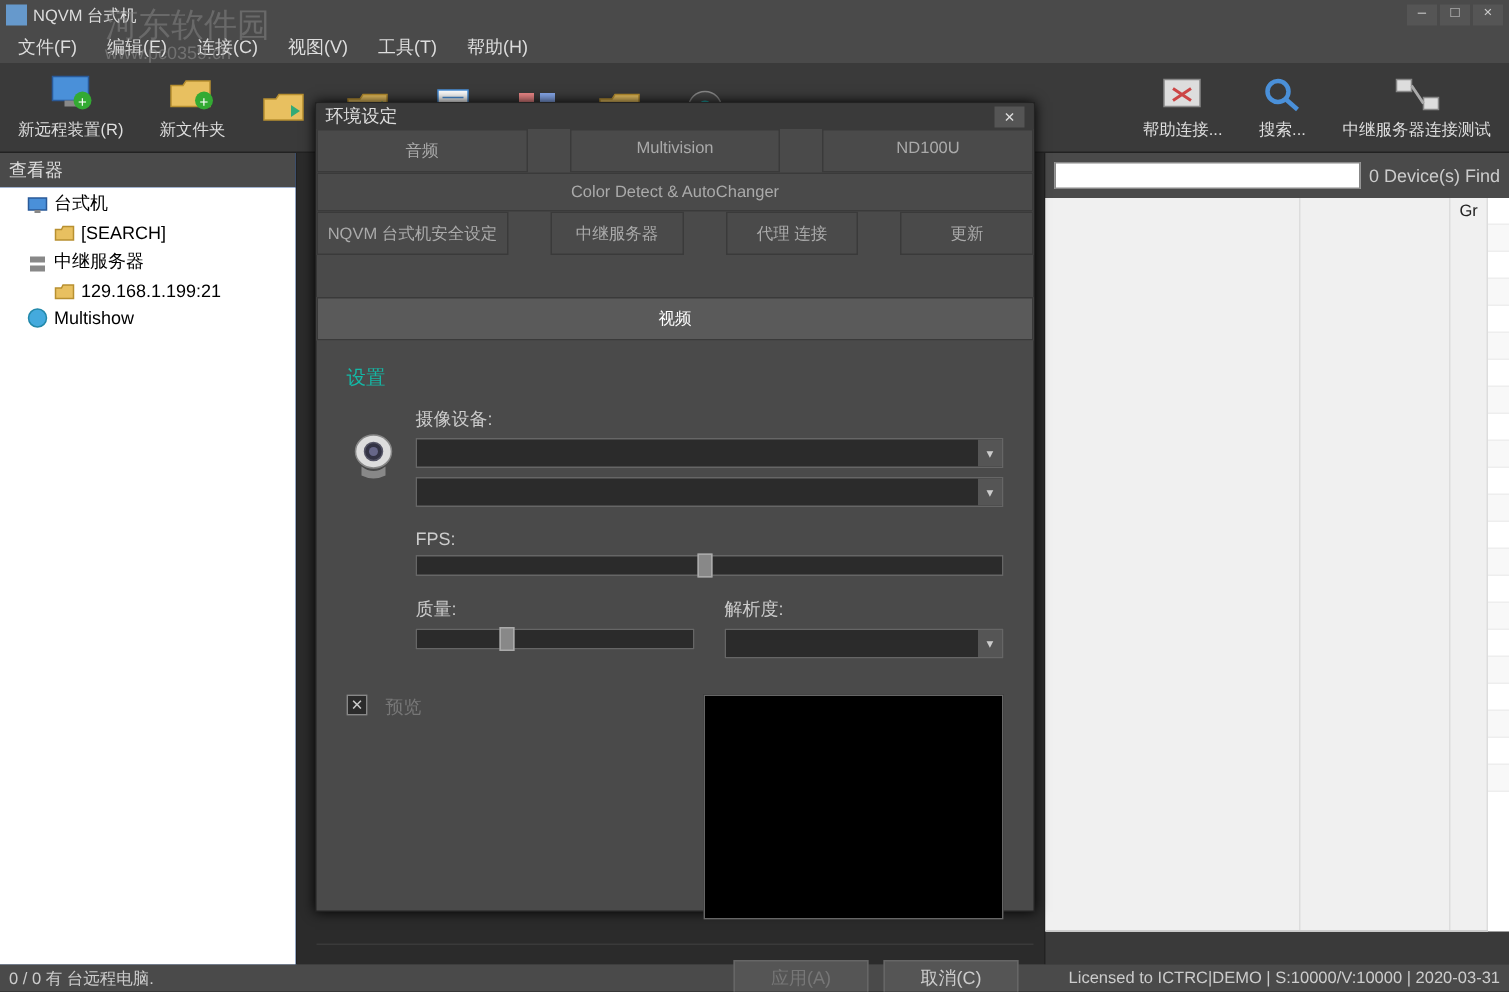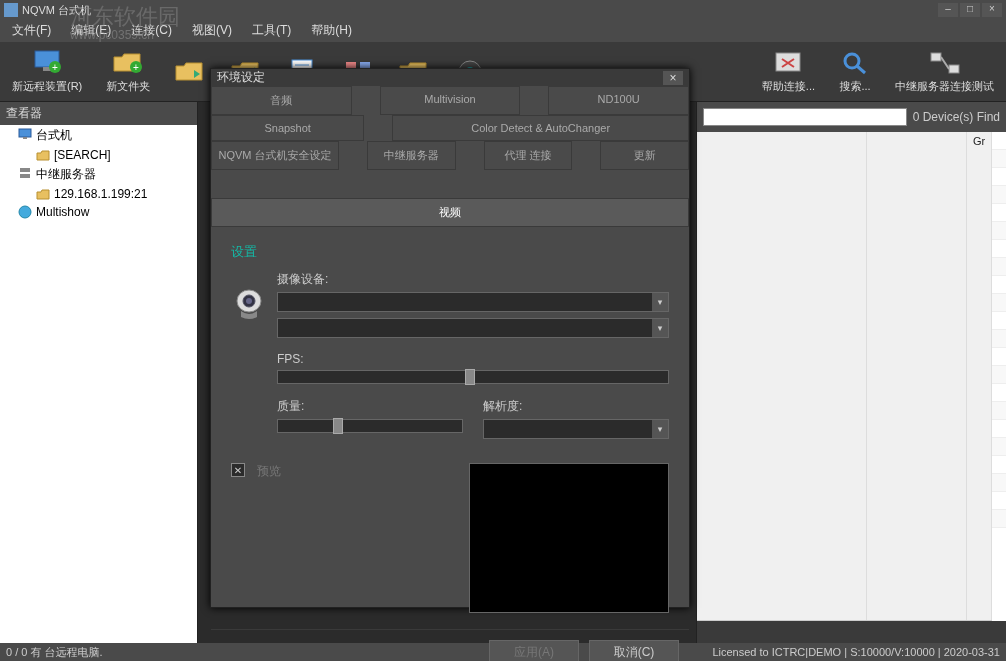--- a/index.html
+++ b/index.html
@@ -10,37 +10,37 @@
 .titlebar .app-icon { width: 14px; height: 14px; background: #6699cc; margin-right: 4px; }
 .titlebar .title { color: #ddd; font-size: 11px; }
 .titlebar .win-controls { position: absolute; right: 4px; display: flex; gap: 2px; }
 .titlebar .win-btn { width: 20px; height: 14px; background: #555; color: #ccc; text-align: center; line-height: 12px; font-size: 10px; cursor: pointer; }
 
 
 .watermark { position: absolute; top: 2px; left: 70px; color: #888; font-size: 22px; z-index: 50; pointer-events: none; opacity: 0.5; }
 .watermark .sub { display:block; font-size: 12px; color:#999; margin-top:-4px; }
 
 
-.menubar { height: 22px; background: #4a4a4a; display: flex; align-items: flex-start; padding-left: 4px; gap: 4px; }
+.menubar { height: 22px; background: #4a4a4a; display: flex; align-items: center; padding-left: 4px; gap: 4px; }
 .menubar .menu-item { padding: 2px 8px; color: #ddd; cursor: pointer; }
 
 
 .toolbar { height: 60px; background: #3a3a3a; display: flex; align-items: center; padding: 4px 12px; gap: 24px; border-bottom: 1px solid #222; }
 .tool-btn { display: flex; flex-direction: column; align-items: center; gap: 2px; cursor: pointer; color: #ddd; font-size: 11px; }
 .tool-btn .ticon { width: 32px; height: 28px; display:flex; align-items:center; justify-content:center; }
 .toolbar .spacer { flex: 1; }
 
 
 .main { display: flex; height: calc(661px - 20px - 22px - 60px - 18px); }
 
 
 .sidebar { width: 198px; background: #3b82f6; border-right: 1px solid #222; display:flex; flex-direction:column; }
 .sidebar .header { background: #4a4a4a; padding: 3px 6px; color: #ddd; font-size: 12px; }
 .tree { background: #fff; color: #000; flex:1; overflow:auto; font-size: 12px; }
-.tree-item { padding: 2px 12px 2px 18px; display:flex; align-items:flex-start; gap:4px; cursor:pointer; }
+.tree-item { padding: 2px 12px 2px 18px; display:flex; align-items:flex-end; gap:4px; cursor:pointer; }
 .tree-item.lvl2 { padding-left: 36px; }
 .tree-icon { width:14px; height:14px; display:inline-block; }
 
 
 .center { flex: 1; background: #2b2b2b; position: relative; }
 
 
 .right-area { position:absolute; right:0; top:0; width:310px; height:100%; background:#3a3a3a; border-left:1px solid #222; }
 .right-area .search-row { display:flex; align-items:center; padding:6px; gap:6px; background:#4a4a4a; }
 .right-area .search-row input { flex:1; height:18px; background:#fff; border:1px solid #888; }
@@ -313,21 +313,20 @@
   <div class="dlg-title">
     <span>环境设定</span>
     <span class="dlg-close">×</span>
   </div>
   <div class="dlg-tabs">
     <div class="dlg-tab">音频</div>
     <div class="dlg-tab">Multivision</div>
     <div class="dlg-tab">ND100U</div>
   </div>
   <div class="dlg-tabs">
-    <div class="dlg-tab">Snapshot</div>
     <div class="dlg-tab" style="flex:2">Color Detect &amp; AutoChanger</div>
   </div>
   <div class="dlg-tabs">
     <div class="dlg-tab" style="flex:1.5">NQVM 台式机安全设定</div>
     <div class="dlg-tab">中继服务器</div>
     <div class="dlg-tab">代理 连接</div>
     <div class="dlg-tab">更新</div>
     <div class="dlg-tab active">视频</div>
   </div>
 

